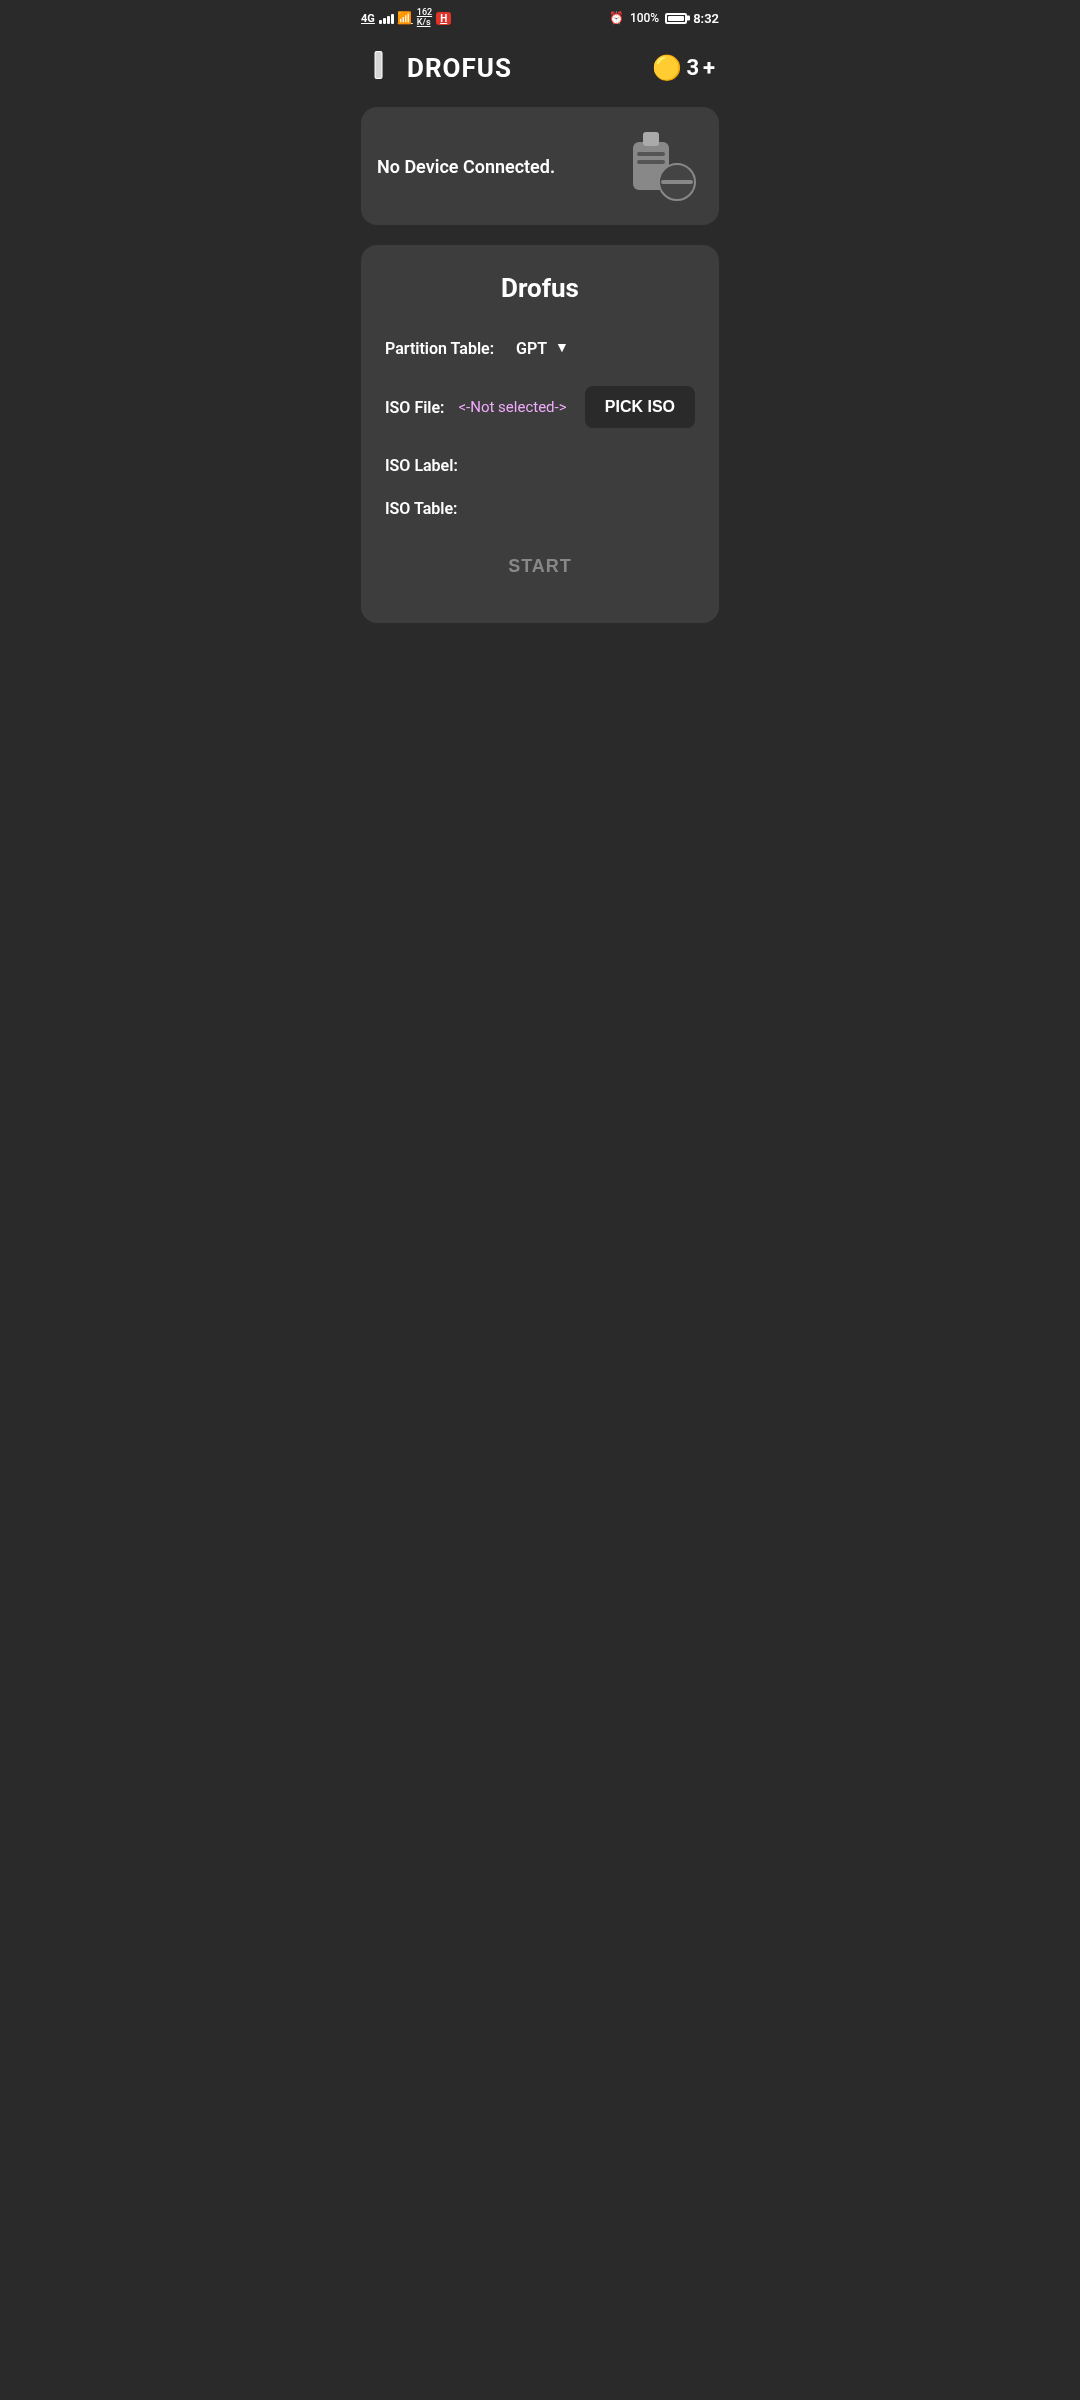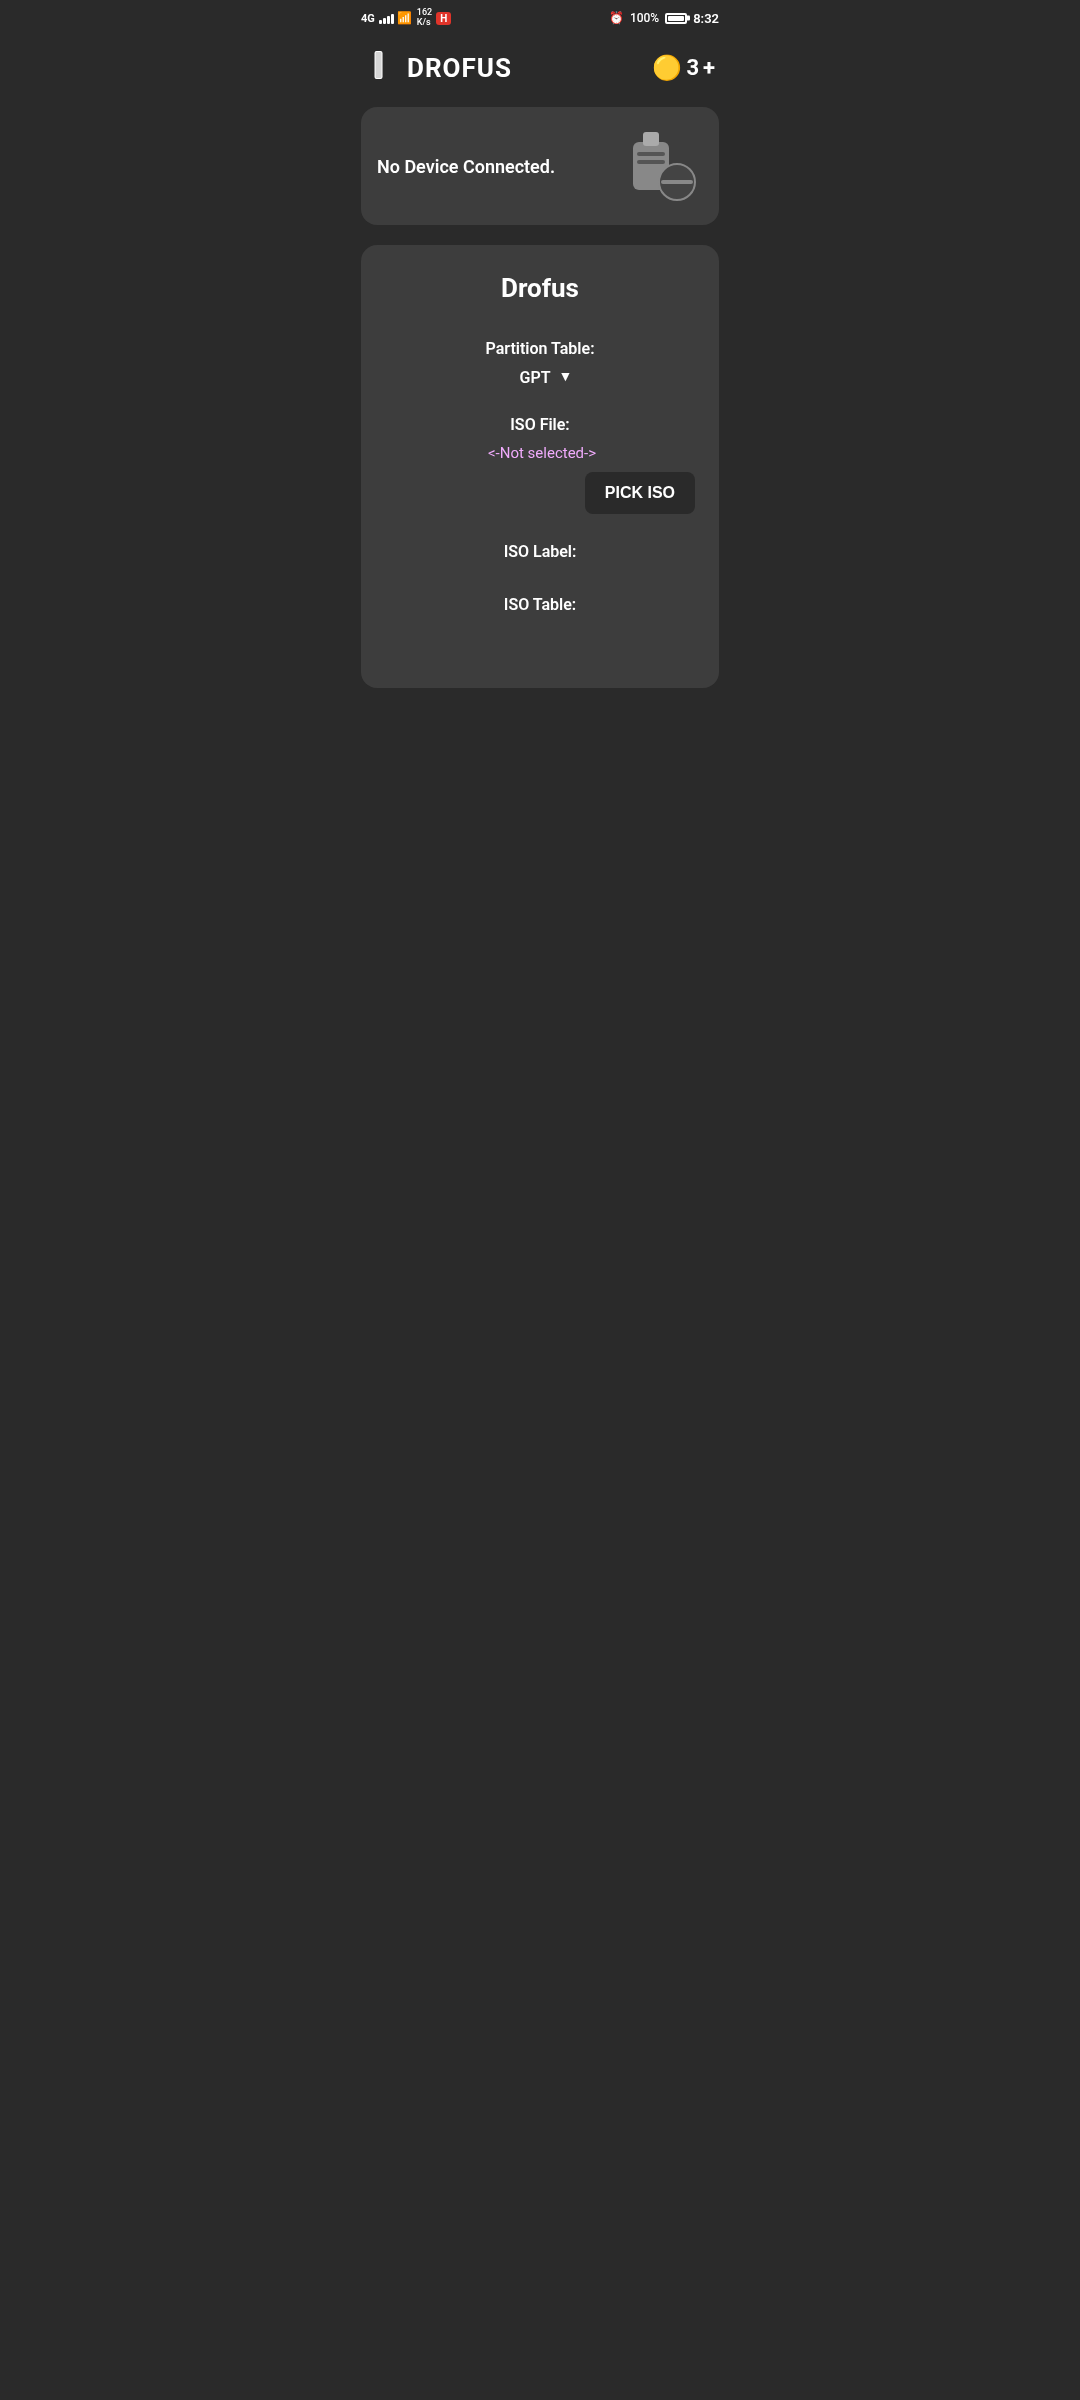--- a/index.html
+++ b/index.html
@@ -30,20 +30,21 @@
       color: #ffffff;
       height: 32px;
     }
 
     .status-left {
       display: flex;
       align-items: center;
       gap: 4px;
       font-size: 11px;
       font-weight: 500;
+      text-decoration: underline;
     }
 
     .status-right {
       display: flex;
       align-items: center;
       gap: 6px;
       font-size: 12px;
       font-weight: 500;
     }
 
@@ -192,21 +193,20 @@
       text-align: center;
       margin-bottom: 36px;
     }
 
     .form-row {
       display: flex;
       align-items: center;
       margin-bottom: 28px;
       flex-wrap: wrap;
       gap: 10px;
-      flex-direction: column;
     }
 
     .form-label {
       font-size: 16px;
       font-weight: 600;
       color: #ffffff;
       white-space: nowrap;
     }
 
     .partition-dropdown {
@@ -352,13 +352,14 @@
   <div class="form-row divider-row">
     <span class="form-label">ISO Label:</span>
     <span class="iso-file-value"></span>
   </div>
 
   <div class="form-row">
     <span class="form-label">ISO Table:</span>
     <span class="iso-file-value"></span>
   </div>
 
+  <button class="start-btn">START</button>
 </div>
 
 </body></html>

